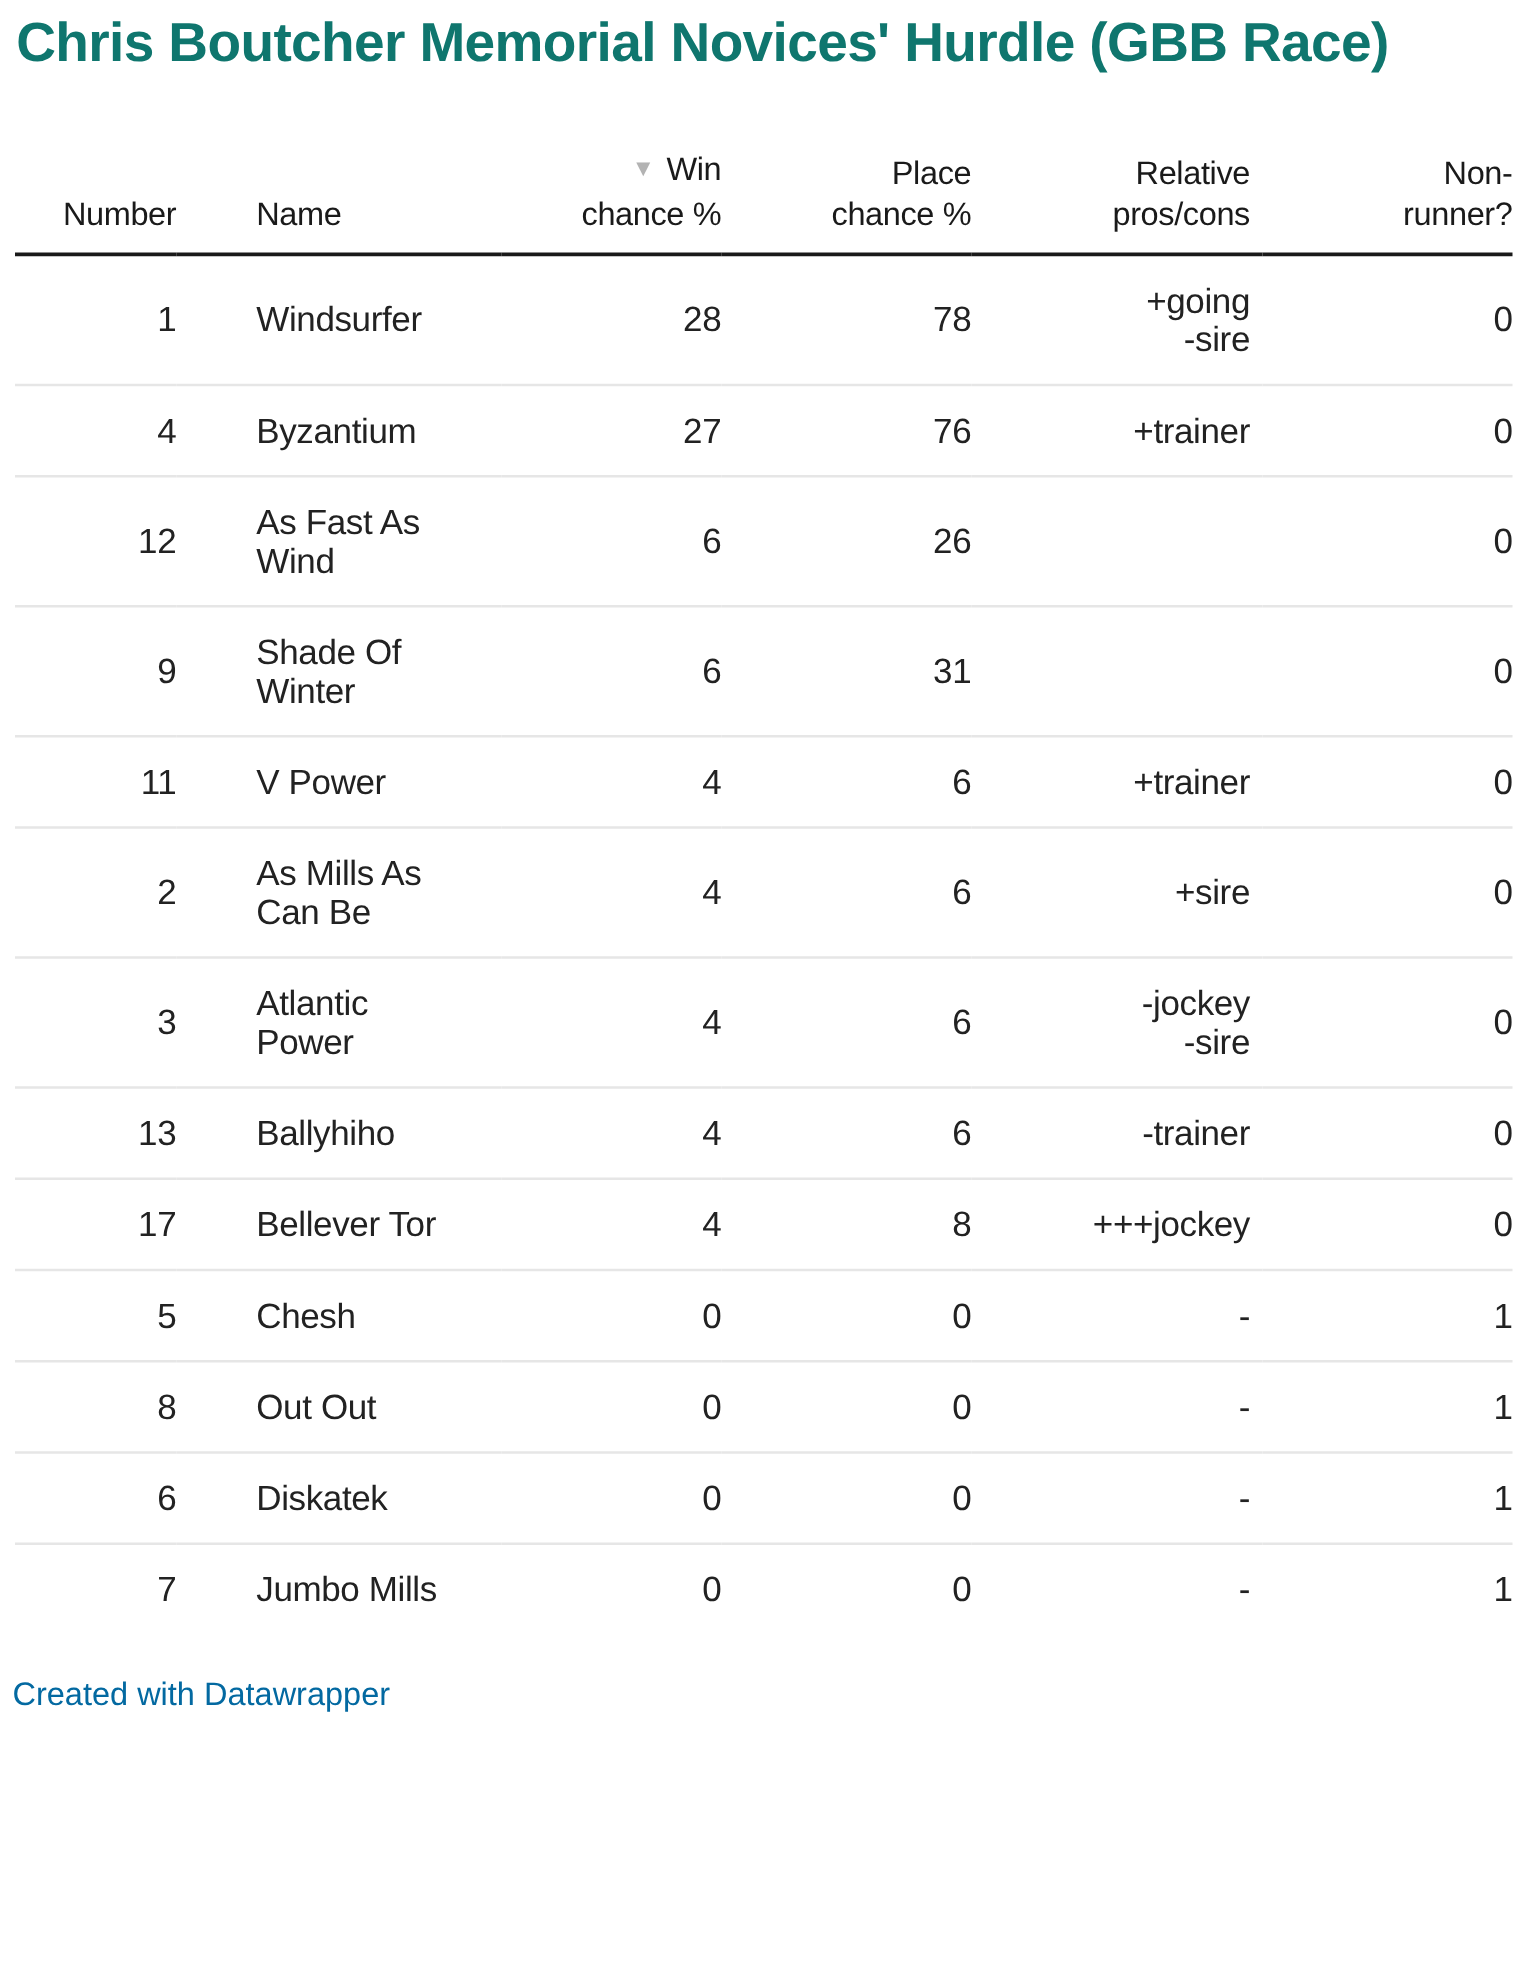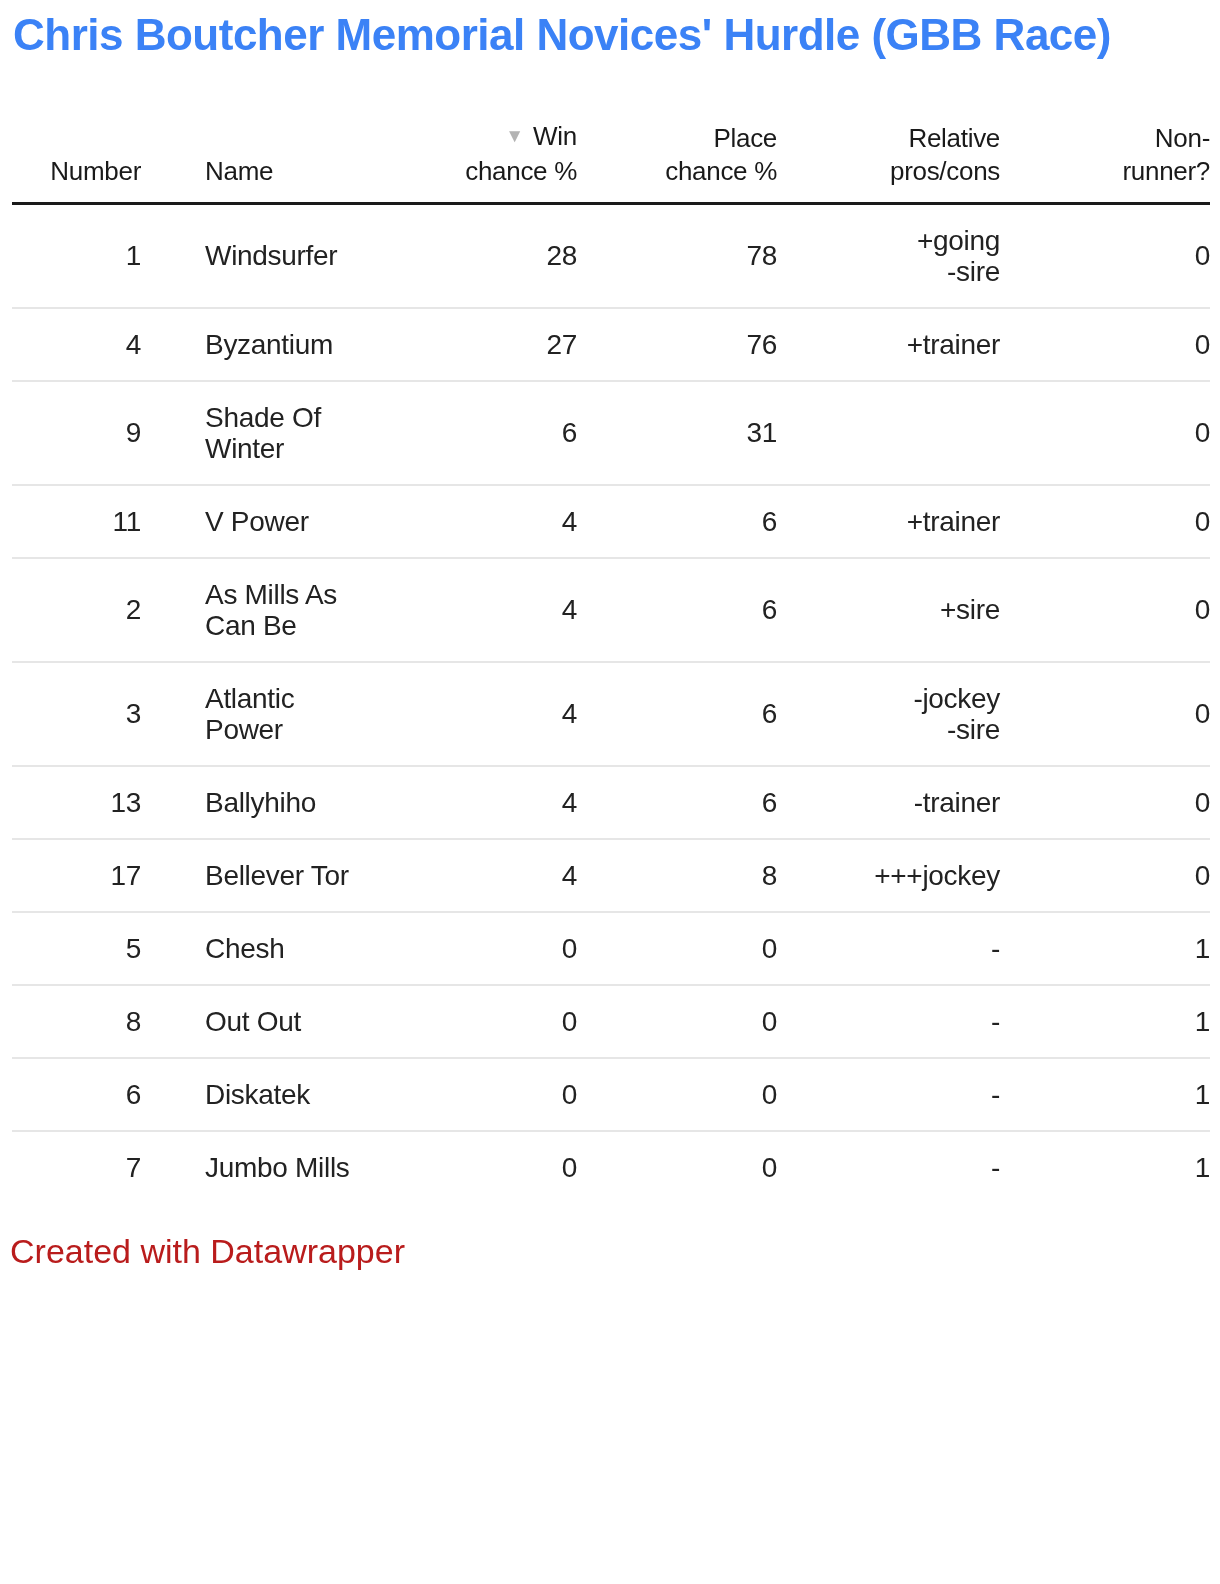--- a/index.html
+++ b/index.html
@@ -13,21 +13,21 @@
     font-family: "Liberation Sans", sans-serif;
     overflow: hidden;
   }
   .wrap {
     padding: 8px 10px 0 12px;
   }
   .chart-title {
     font-size: 44px;
     line-height: 54px;
     font-weight: bold;
-    color: #3b82f6;
+    color: #0f766e;
     margin: 0 0 0 1px;
     letter-spacing: -0.5px;
   }
   table.race-table {
     border-collapse: collapse;
     table-layout: fixed;
     width: 1198px;
   }
   col.c-number    { width: 129px; }
   col.c-name      { width: 260px; }
@@ -70,23 +70,23 @@
     display: inline-block;
     color: #b3b3b3;
     font-size: 19px;
     margin-right: 9px;
     position: relative;
     top: -3px;
     letter-spacing: 0;
   }
   .footer-credit {
     margin: 32px 0 0 -2px;
-    font-size: 34px;
+    font-size: 26px;
     line-height: 32px;
-    color: #b91c1c;
+    color: #0369a1;
     text-decoration: none;
     display: inline-block;
   }
 </style>
 </head>
 <body>
 
 <div class="wrap">
 
   <h1 class="chart-title">Chris Boutcher Memorial Novices' Hurdle (GBB Race)</h1>
@@ -126,20 +126,28 @@
     </tr>
         <tr>
       <td class="a-right">4</td>
       <td class="a-left pad-name">Byzantium</td>
       <td class="a-right">27</td>
       <td class="a-right">76</td>
       <td class="a-left pad-pros">+trainer</td>
       <td class="a-right">0</td>
     </tr>
         <tr>
+      <td class="a-right">12</td>
+      <td class="a-left pad-name">As Fast As Wind</td>
+      <td class="a-right">6</td>
+      <td class="a-right">26</td>
+      <td class="a-left pad-pros"></td>
+      <td class="a-right">0</td>
+    </tr>
+        <tr>
       <td class="a-right">9</td>
       <td class="a-left pad-name">Shade Of Winter</td>
       <td class="a-right">6</td>
       <td class="a-right">31</td>
       <td class="a-left pad-pros"></td>
       <td class="a-right">0</td>
     </tr>
         <tr>
       <td class="a-right">11</td>
       <td class="a-left pad-name">V Power</td>

